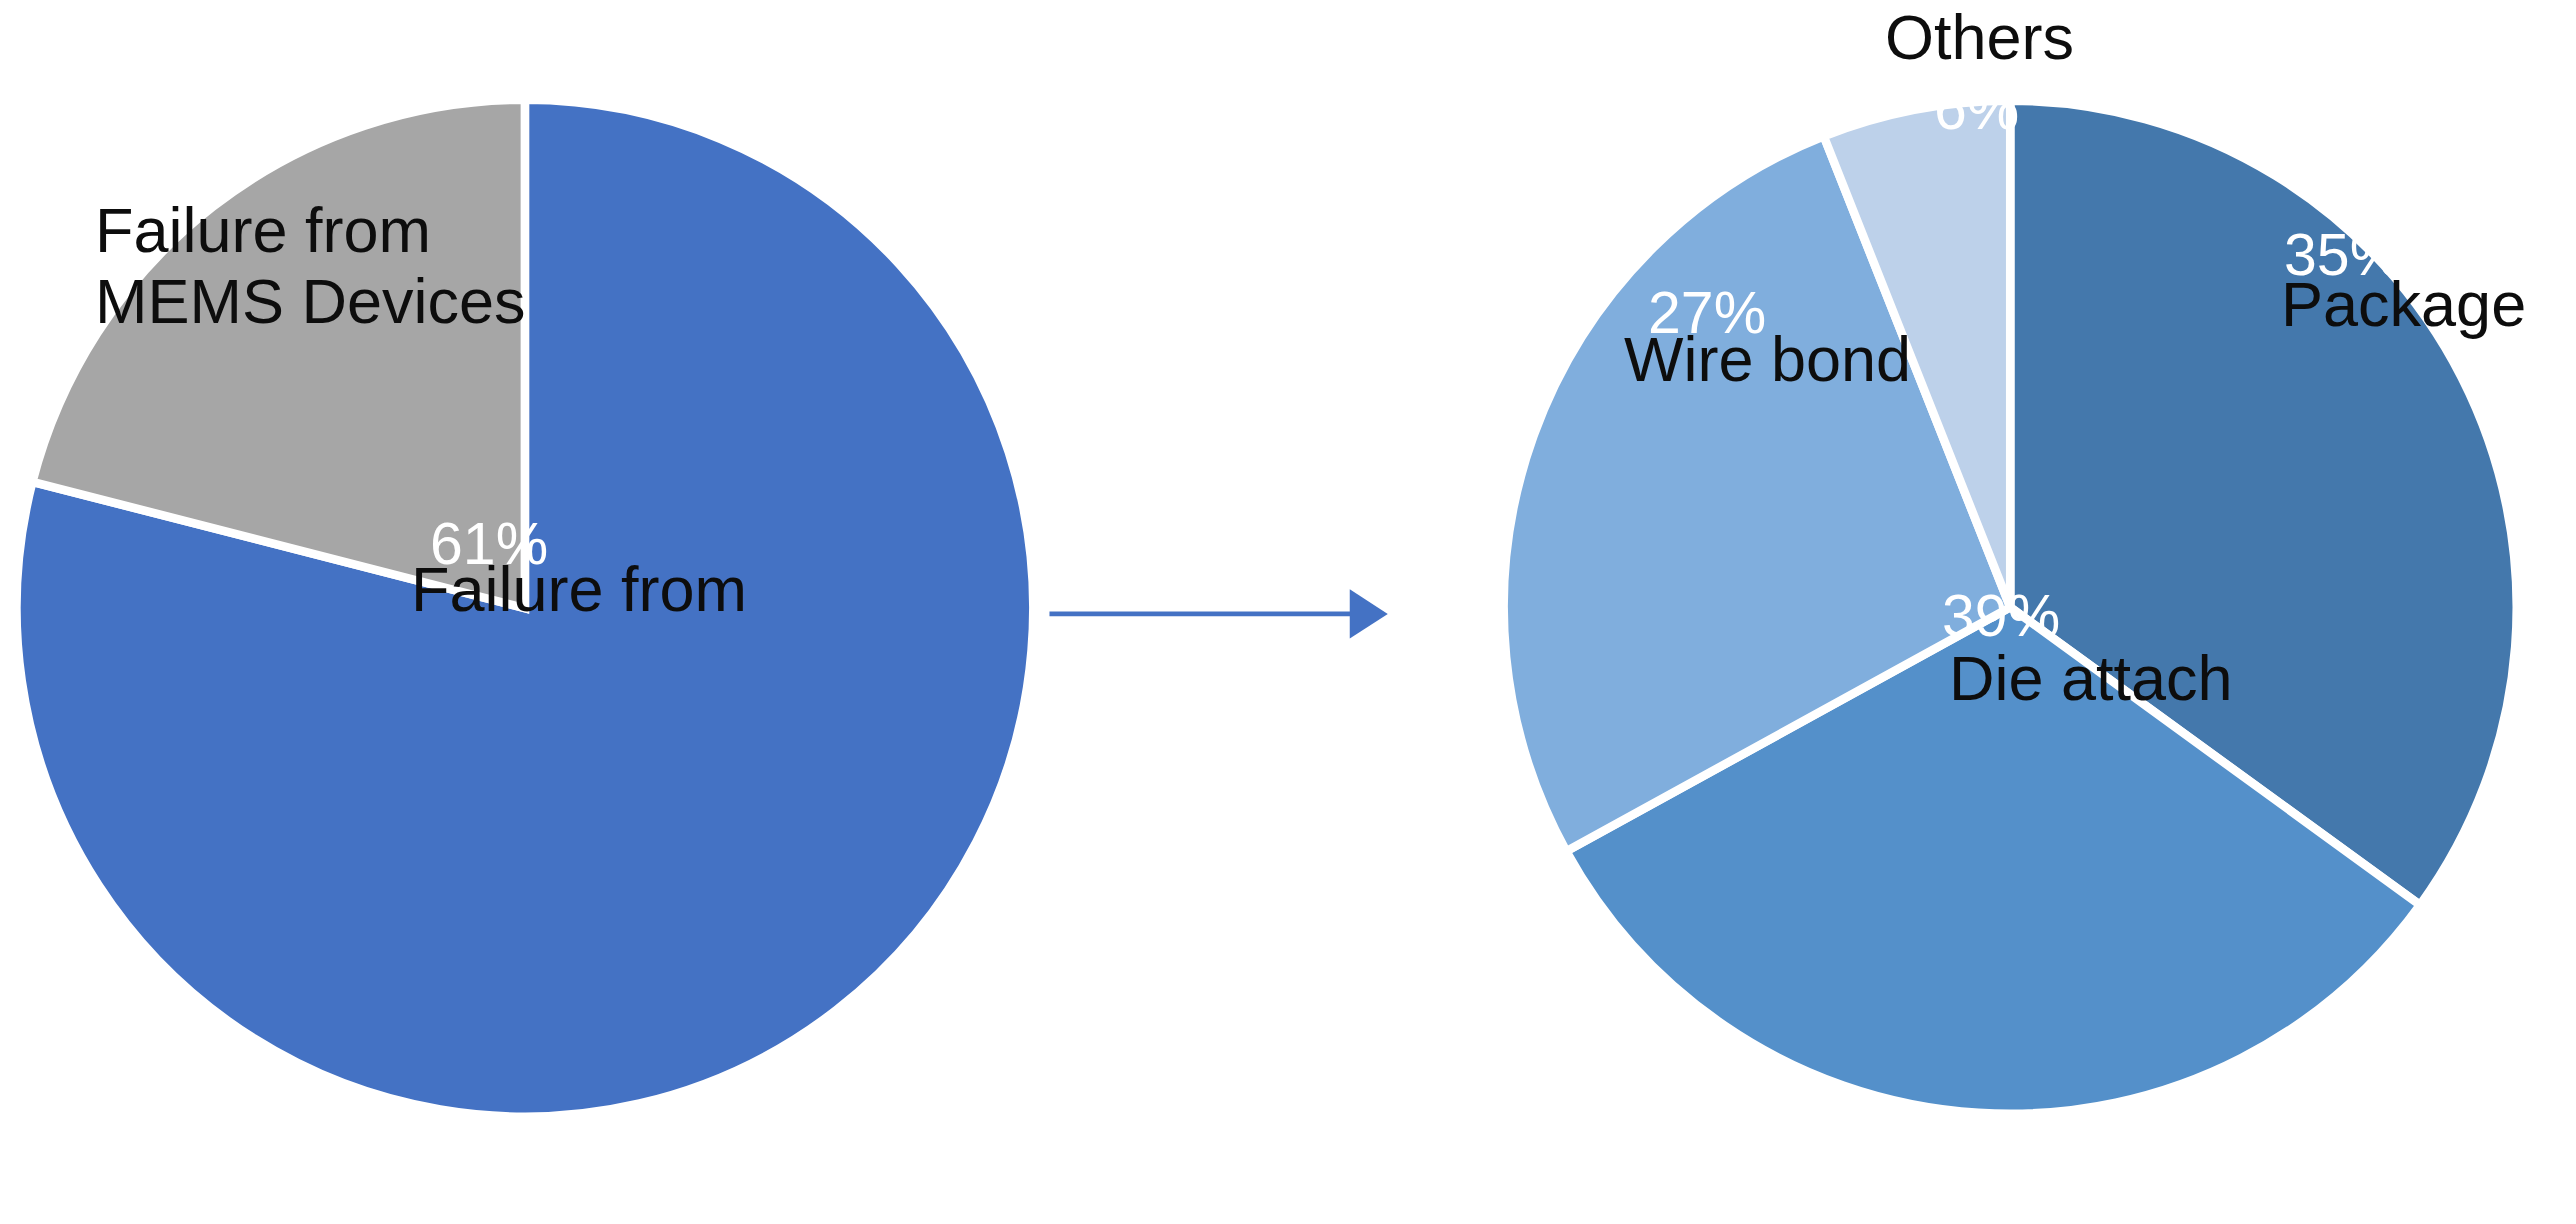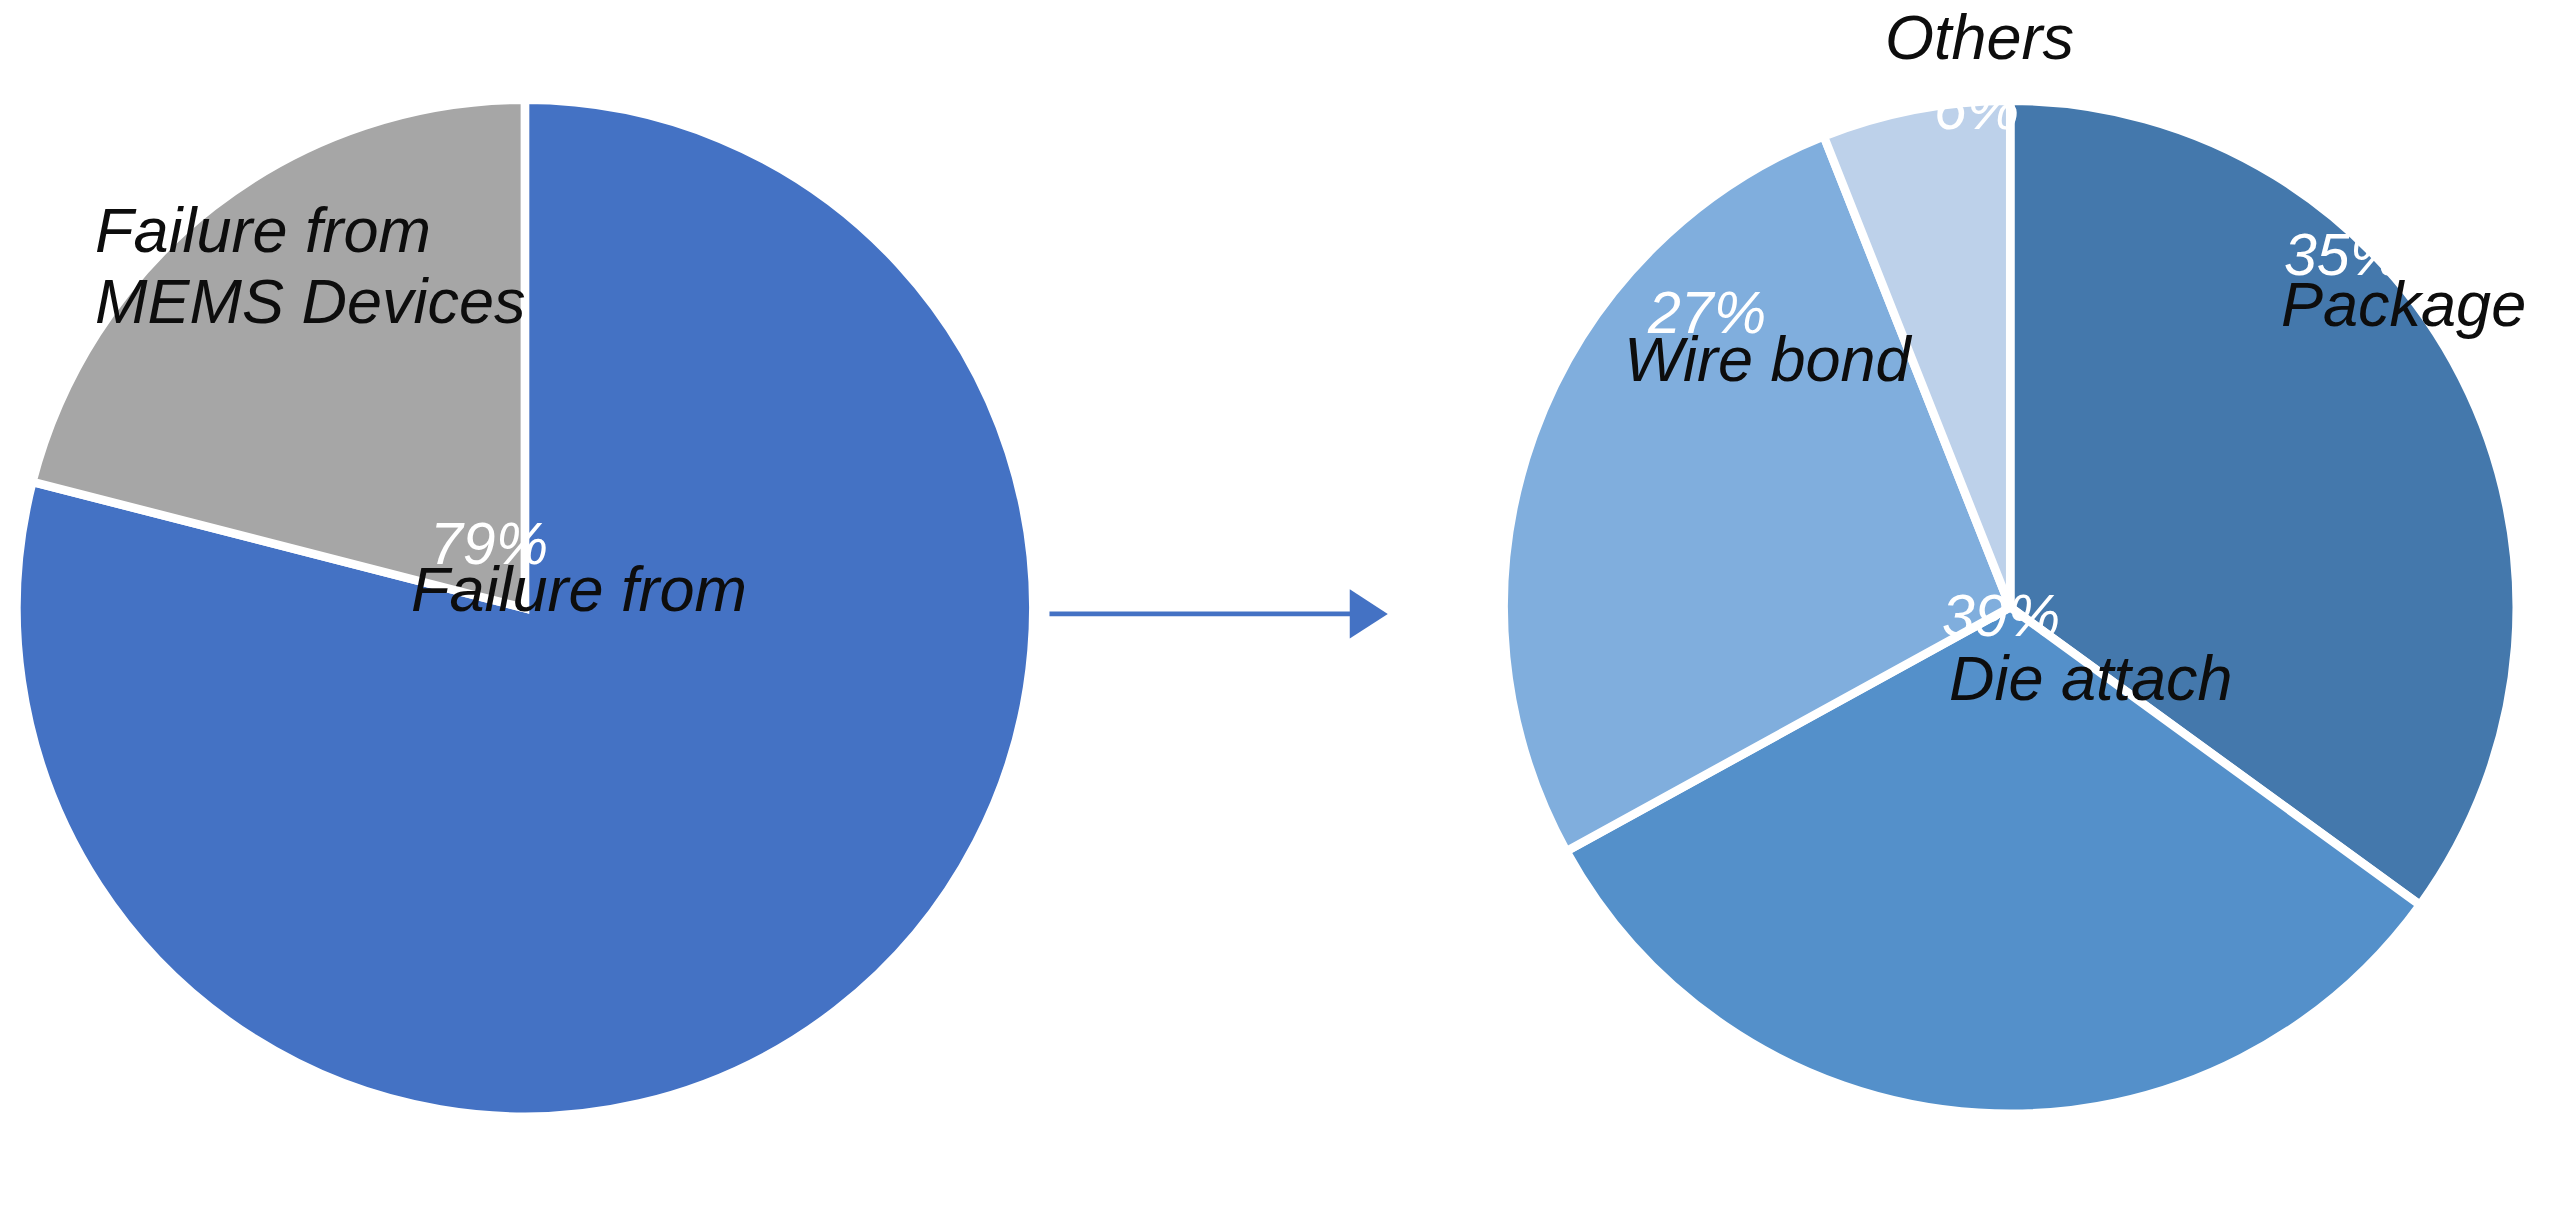--- a/index.html
+++ b/index.html
@@ -25,21 +25,20 @@
     left: 0; top: 0;
     width: 2576px;
     height: 1224px;
     pointer-events: none;
   }
   .lbl {
     position: absolute;
     white-space: pre;
     line-height: 1.12;
     font-family: "Liberation Sans", sans-serif;
-    font-style: italic;
   }
   .pct {
     font-size: 59px;
     color: #ffffff;
     font-weight: 400;
   }
   .cat {
     font-size: 63px;
     color: #0d0d0d;
     font-weight: 400;
@@ -83,21 +82,21 @@
     <g>
       <line x1="1104" y1="646" x2="1424" y2="646" stroke="#4472C4" stroke-width="5"></line>
       <polygon points="1420,620 1460,646 1420,672" fill="#4472C4"></polygon>
     </g>
   </svg>
 
   <div class="lbl pct" id="left-pct-devices">21%</div>
 
   <div class="lbl cat" id="left-cat-devices"><span>Failure from</span><br><span>MEMS Devices</span></div>
 
-  <div class="lbl pct" id="left-pct-package">79%</div>
+  <div class="lbl pct" id="left-pct-package">61%</div>
 
   <div class="lbl cat" id="left-cat-package"><span>Failure from</span><br></div>
 
   <div class="lbl cat" id="right-cat-others">Others</div>
 
   <div class="lbl pct" id="right-pct-others">6%</div>
 
   <div class="lbl pct" id="right-pct-solder">35%</div>
 
   <div class="lbl cat" id="right-cat-solder">Package</div>

